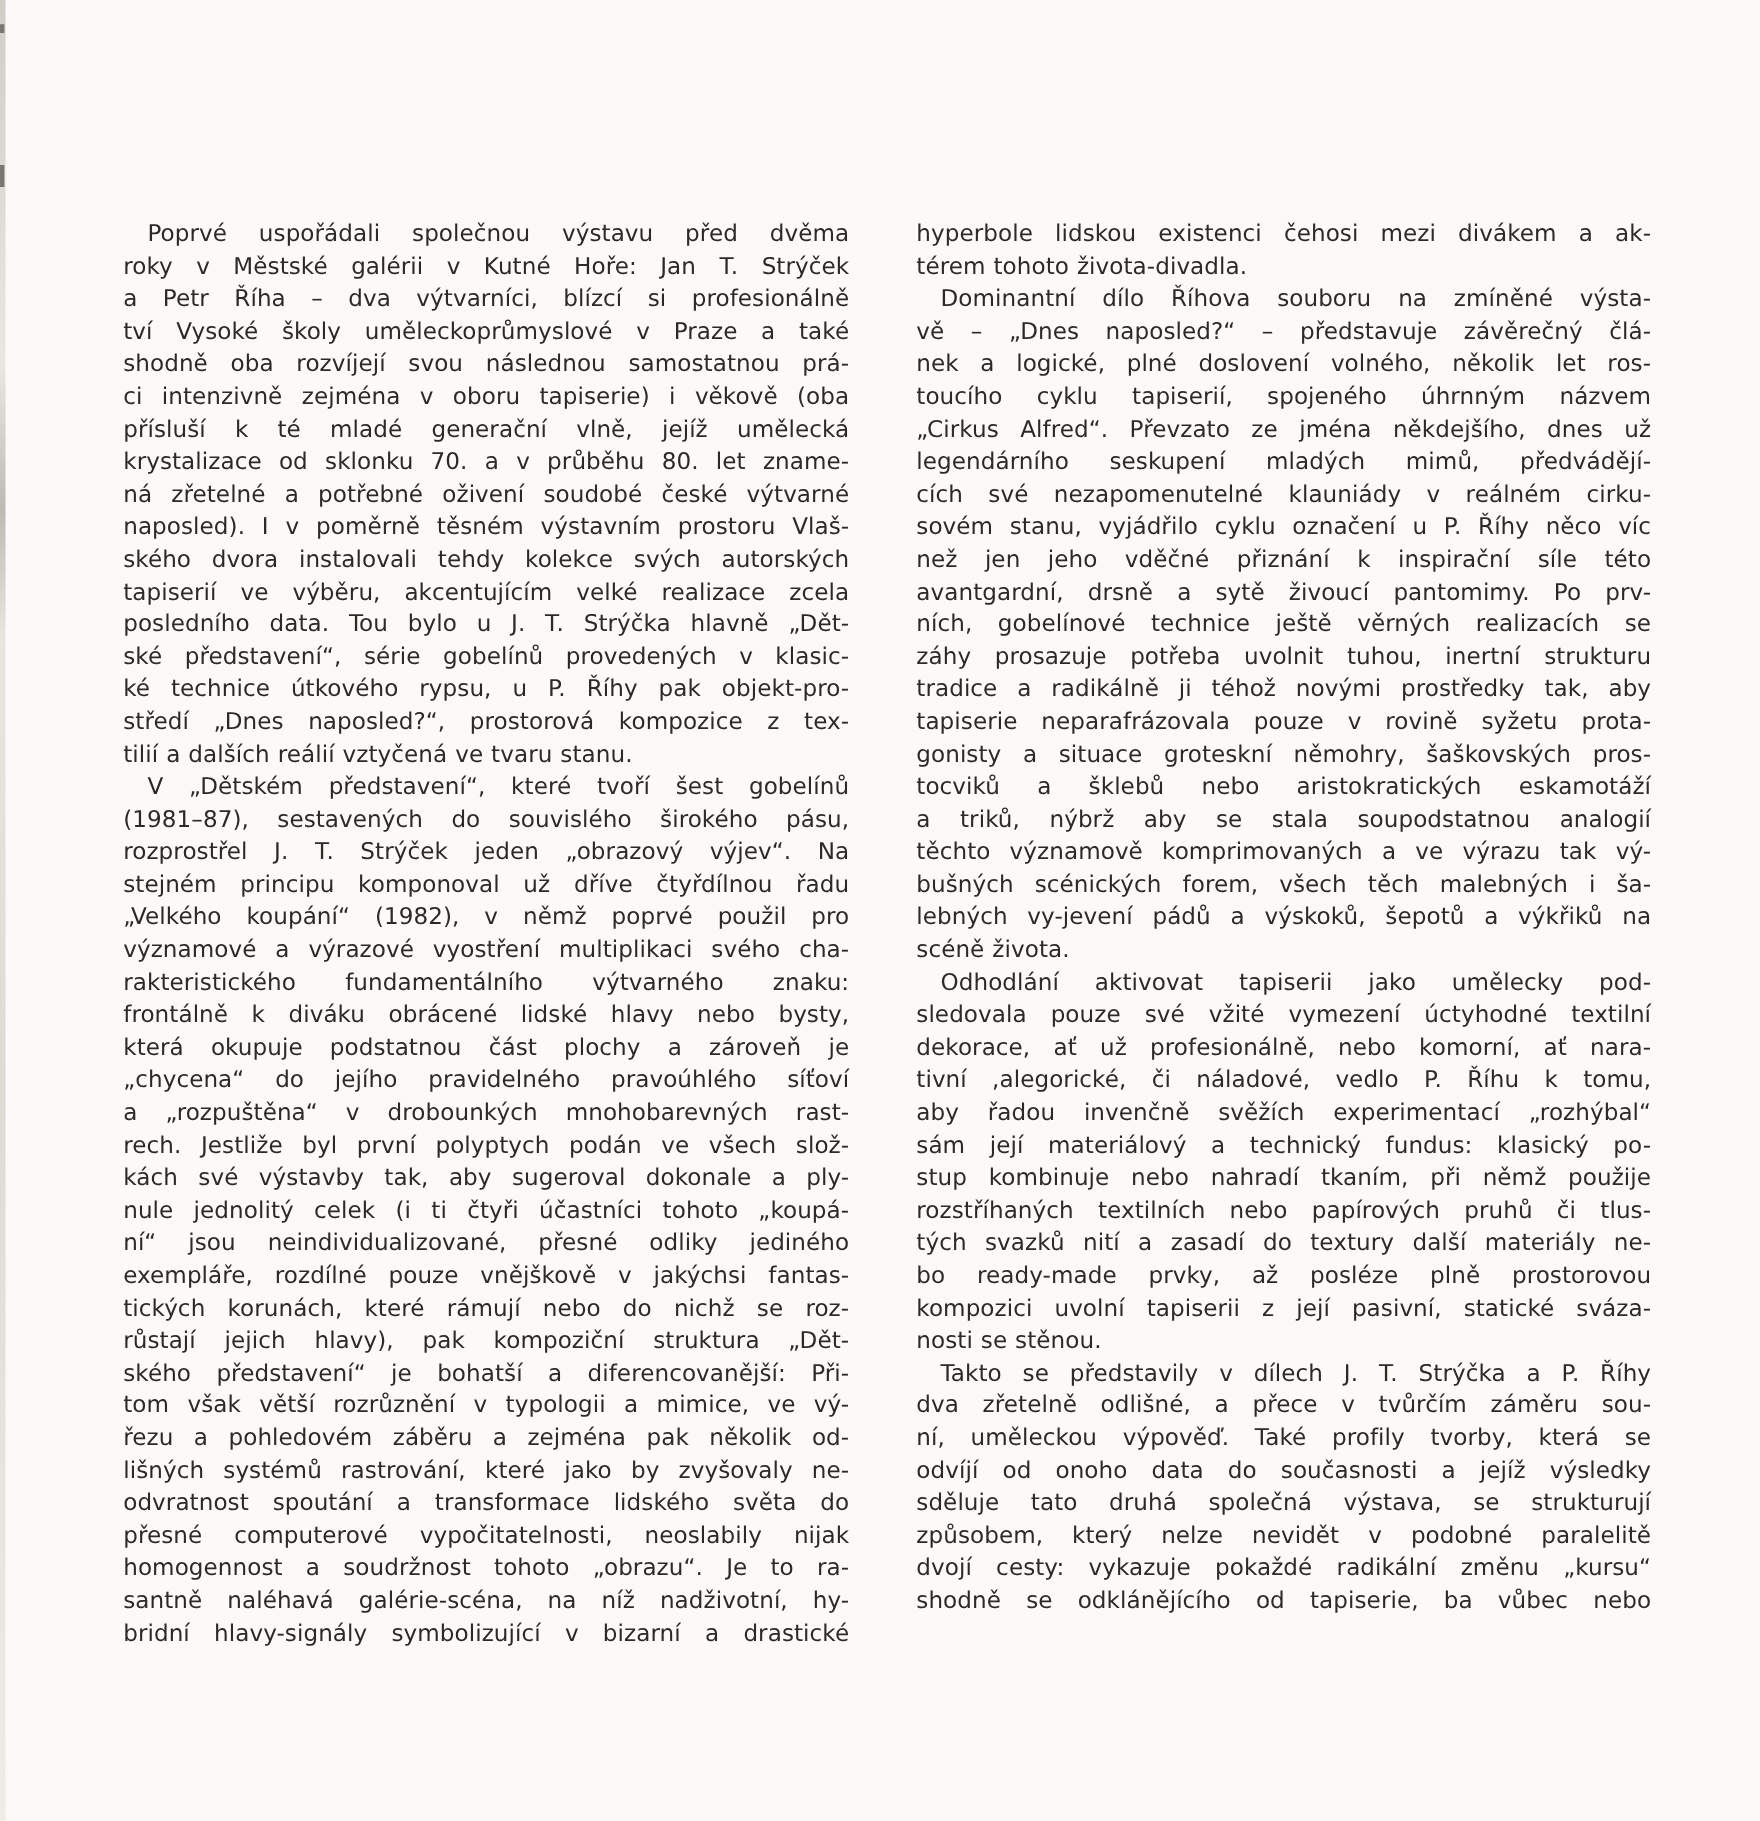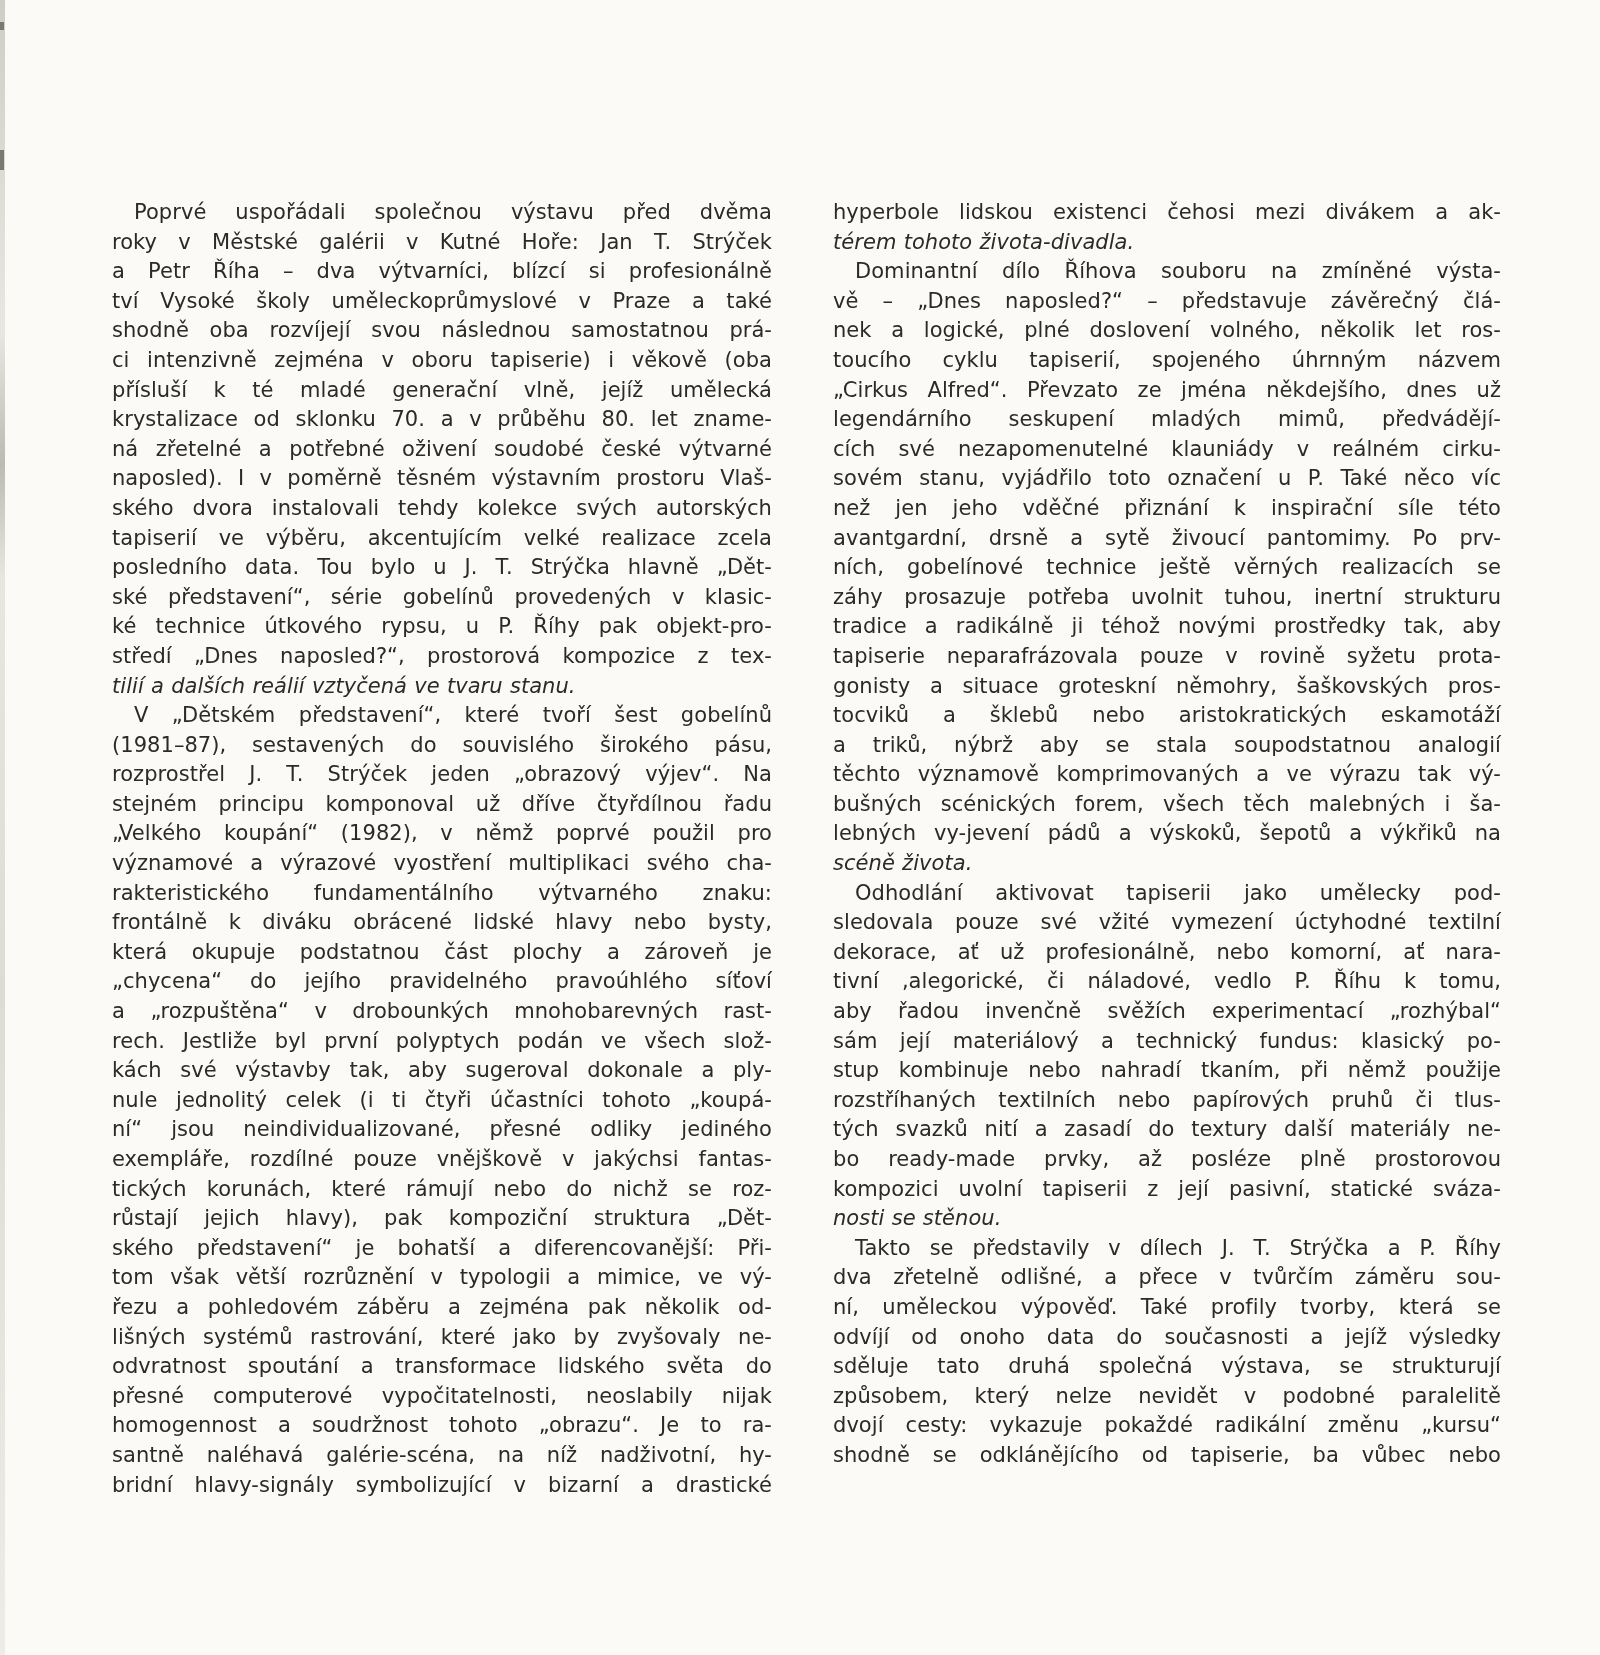--- a/index.html
+++ b/index.html
@@ -49,21 +49,20 @@
   .line {
     display: block;
     white-space: nowrap;
     text-align: justify;
     text-align-last: justify;
     height: 29.6px;
     overflow: visible;
   }
   .line.last {
     text-align-last: left;
-    font-style: italic;
   }
   .line.indent {
     padding-left: 22px;
   }
 </style>
 </head>
 <body>
 
 <div class="page-edge">
   <div class="page-edge-mark" style="top:22px;height:8px;"></div>
@@ -119,21 +118,21 @@
 <div class="column col-right" id="col-right">
     <span class="line">hyperbole lidskou existenci čehosi mezi divákem a ak-</span>
     <span class="line last">térem tohoto života-divadla.</span>
     <span class="line indent">Dominantní dílo Říhova souboru na zmíněné výsta-</span>
     <span class="line">vě – „Dnes naposled?“ – představuje závěrečný člá-</span>
     <span class="line">nek a logické, plné doslovení volného, několik let ros-</span>
     <span class="line">toucího cyklu tapiserií, spojeného úhrnným názvem</span>
     <span class="line">„Cirkus Alfred“. Převzato ze jména někdejšího, dnes už</span>
     <span class="line">legendárního seskupení mladých mimů, předvádějí-</span>
     <span class="line">cích své nezapomenutelné klauniády v reálném cirku-</span>
-    <span class="line">sovém stanu, vyjádřilo toto označení u P. Také něco víc</span>
+    <span class="line">sovém stanu, vyjádřilo cyklu označení u P. Říhy něco víc</span>
     <span class="line">než jen jeho vděčné přiznání k inspirační síle této</span>
     <span class="line">avantgardní, drsně a sytě živoucí pantomimy. Po prv-</span>
     <span class="line">ních, gobelínové technice ještě věrných realizacích se</span>
     <span class="line">záhy prosazuje potřeba uvolnit tuhou, inertní strukturu</span>
     <span class="line">tradice a radikálně ji téhož novými prostředky tak, aby</span>
     <span class="line">tapiserie neparafrázovala pouze v rovině syžetu prota-</span>
     <span class="line">gonisty a situace groteskní němohry, šaškovských pros-</span>
     <span class="line">tocviků a šklebů nebo aristokratických eskamotáží</span>
     <span class="line">a triků, nýbrž aby se stala soupodstatnou analogií</span>
     <span class="line">těchto významově komprimovaných a ve výrazu tak vý-</span>

